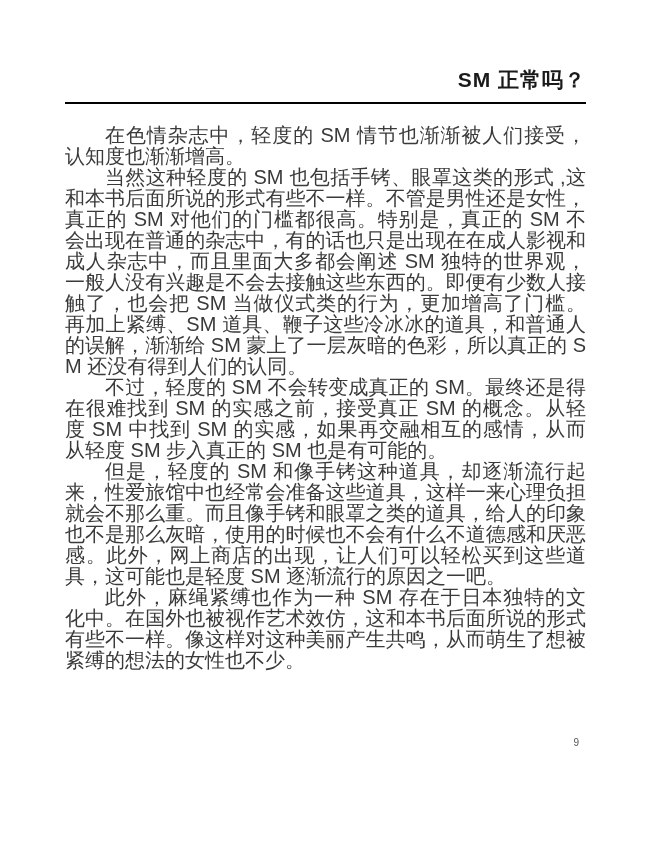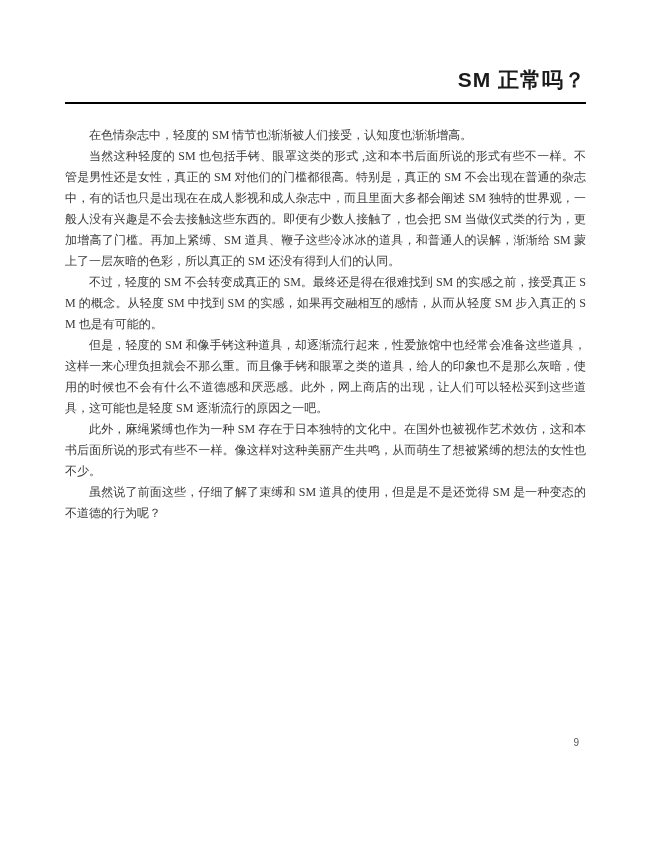--- a/index.html
+++ b/index.html
@@ -30,23 +30,22 @@
   .title-rule {
     margin-top: 9px;
     height: 0;
     border: none;
     border-top: 2px solid #000000;
     width: 100%;
   }
   .body-text {
     margin-top: 21px;
     color: #3a3a3a;
-    font-size: 12px;
+    font-size: 20px;
     line-height: 21px;
-    font-family: Liberation Serif, serif;
   }
   .body-text p {
     text-indent: 2em;
     text-align: justify;
     text-justify: inter-ideograph;
     word-break: break-all;
   }
   .page-number {
     position: absolute;
     top: 738px;
@@ -62,17 +61,16 @@
 <div class="page">
   <div class="content">
     <h1 class="doc-title">SM 正常吗？</h1>
     <hr class="title-rule">
     <div class="body-text">
         <p>在色情杂志中，轻度的 SM 情节也渐渐被人们接受，认知度也渐渐增高。</p>
         <p>当然这种轻度的 SM 也包括手铐、眼罩这类的形式 ,这和本书后面所说的形式有些不一样。不管是男性还是女性，真正的 SM 对他们的门槛都很高。特别是，真正的 SM 不会出现在普通的杂志中，有的话也只是出现在在成人影视和成人杂志中，而且里面大多都会阐述 SM 独特的世界观，一般人没有兴趣是不会去接触这些东西的。即便有少数人接触了，也会把 SM 当做仪式类的行为，更加增高了门槛。再加上紧缚、SM 道具、鞭子这些冷冰冰的道具，和普通人的误解，渐渐给 SM 蒙上了一层灰暗的色彩，所以真正的 SM 还没有得到人们的认同。</p>
         <p>不过，轻度的 SM 不会转变成真正的 SM。最终还是得在很难找到 SM 的实感之前，接受真正 SM 的概念。从轻度 SM 中找到 SM 的实感，如果再交融相互的感情，从而从轻度 SM 步入真正的 SM 也是有可能的。</p>
         <p>但是，轻度的 SM 和像手铐这种道具，却逐渐流行起来，性爱旅馆中也经常会准备这些道具，这样一来心理负担就会不那么重。而且像手铐和眼罩之类的道具，给人的印象也不是那么灰暗，使用的时候也不会有什么不道德感和厌恶感。此外，网上商店的出现，让人们可以轻松买到这些道具，这可能也是轻度 SM 逐渐流行的原因之一吧。</p>
         <p>此外，麻绳紧缚也作为一种 SM 存在于日本独特的文化中。在国外也被视作艺术效仿，这和本书后面所说的形式有些不一样。像这样对这种美丽产生共鸣，从而萌生了想被紧缚的想法的女性也不少。</p>
-        <p>虽然说了前面这些，仔细了解了束缚和 SM 道具的使用，但是是不是还觉得 SM 是一种变态的不道德的行为呢？</p>
       </div>
   </div>
   <div class="page-number">9</div>
 </div>
 
 </body></html>

